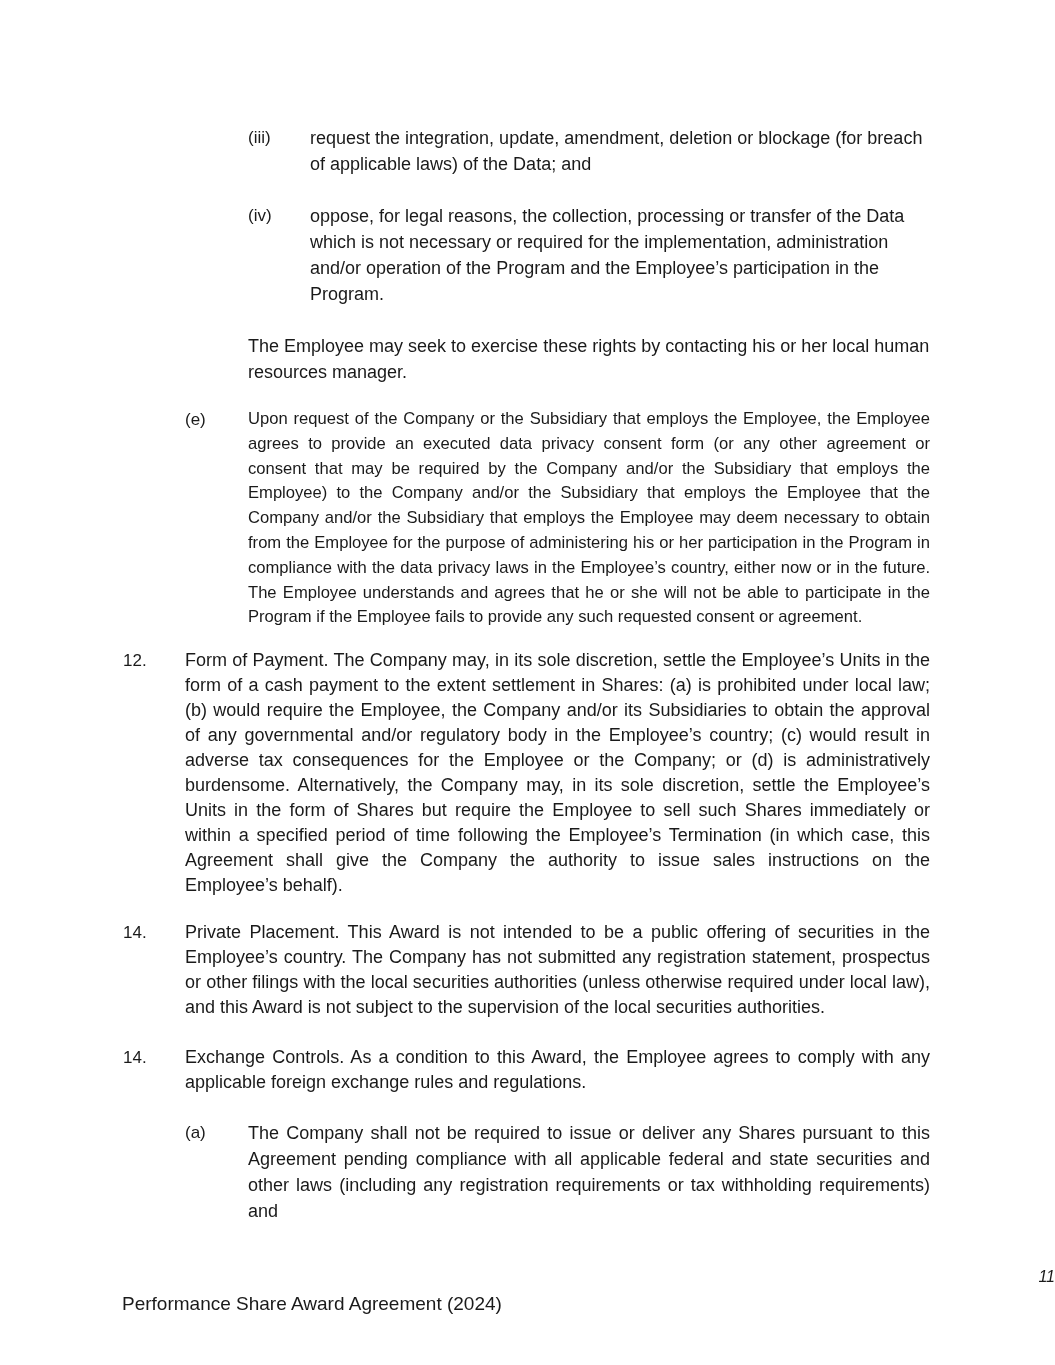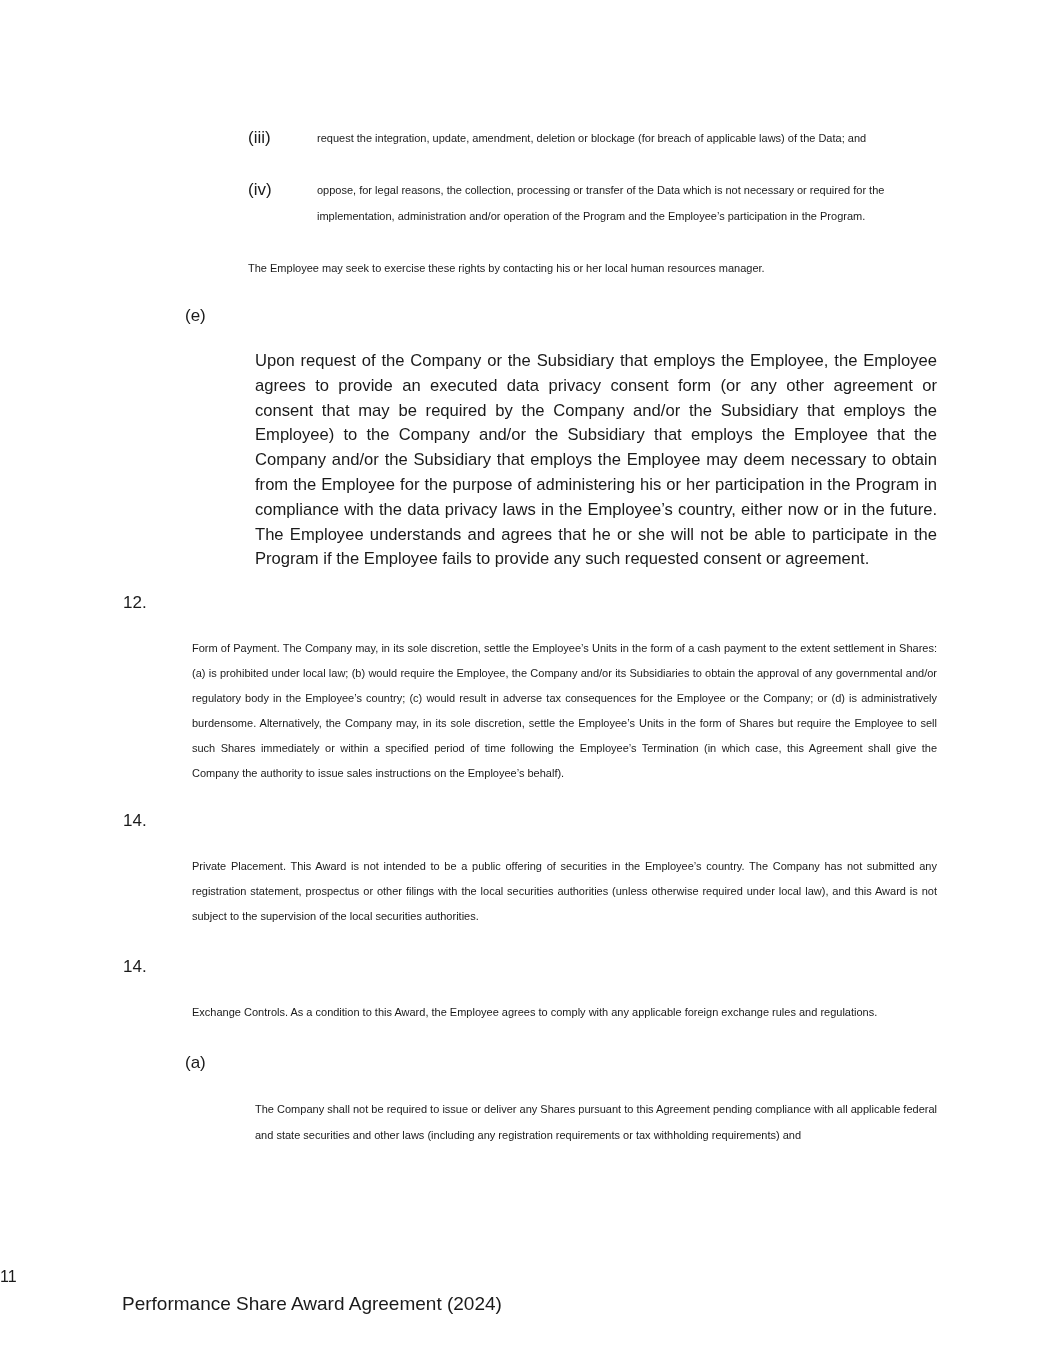--- a/index.html
+++ b/index.html
@@ -18,30 +18,29 @@
   }
   .content {
     position: absolute;
     top: 125px;
     left: 0;
     width: 1055px;
   }
   .item {
     display: flex;
     align-items: flex-start;
-    gap: 7px;
   }
   .item .lbl {
     flex: 0 0 auto;
     font-size: 17px;
     line-height: 26px;
   }
   .item .txt {
     flex: 0 0 auto;
-    font-size: 11px;
+    font-size: 18px;
     line-height: 26px;
   }
   
   .lvl1 { margin-left: 123px; margin-bottom: 22px; }
   .lvl1 .lbl { width: 62px; }
   .lvl1 .txt { width: 745px; line-height: 25px; }
   
   .lvl2 { margin-left: 185px; margin-bottom: 18px; }
   .lvl2 .lbl { width: 63px; }
   .lvl2 .txt { width: 682px; }
@@ -50,30 +49,31 @@
   .lvl2p .txt { width: 682px; }
   
   .lvl3 { margin-left: 248px; margin-bottom: 26px; }
   .lvl3 .lbl { width: 62px; }
   .lvl3 .txt { width: 617px; }
 
   .mb20 { }
   .mb25 { margin-bottom: 25px; }
   .mb17 { margin-bottom: 17px; }
   .lh248 .txt { line-height: 24.8px; font-size: 16.6px; }
-  .justify .txt { text-align: justify; margin-top: 46px; }
+  .justify .txt { text-align: justify; }
 
   .page-number {
     position: absolute;
     top: 1266px;
     left: 0;
     width: 1055px;
-    text-align: left;
+    text-align: right;
     font-size: 16px;
     line-height: 22px;
+    font-style: italic;
   }
   .footer-text {
     position: absolute;
     top: 1294px;
     left: 122px;
     font-size: 19px;
     line-height: 20px;
   }
 </style>
 </head>

